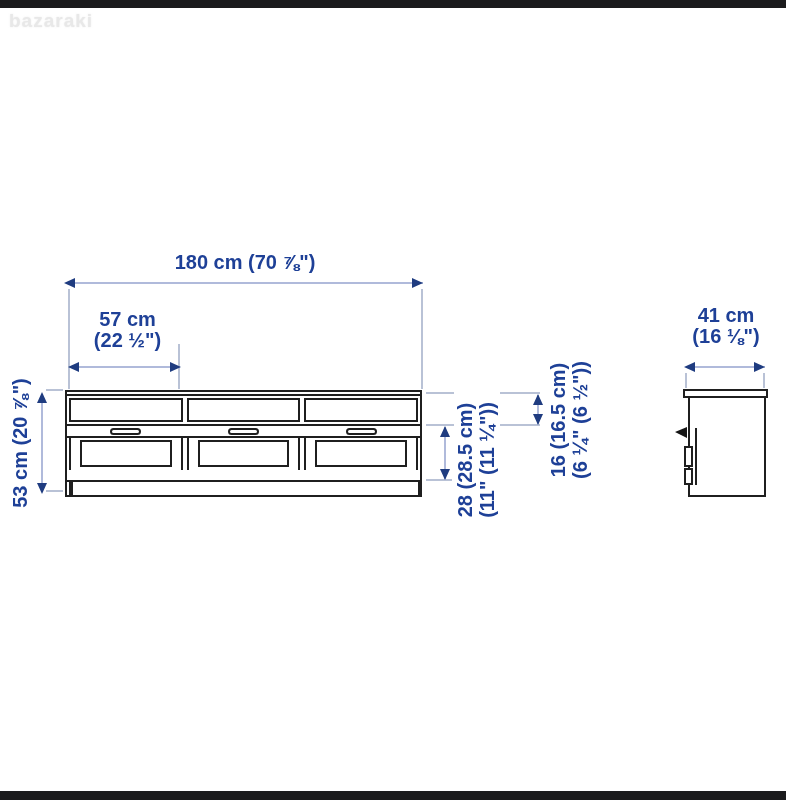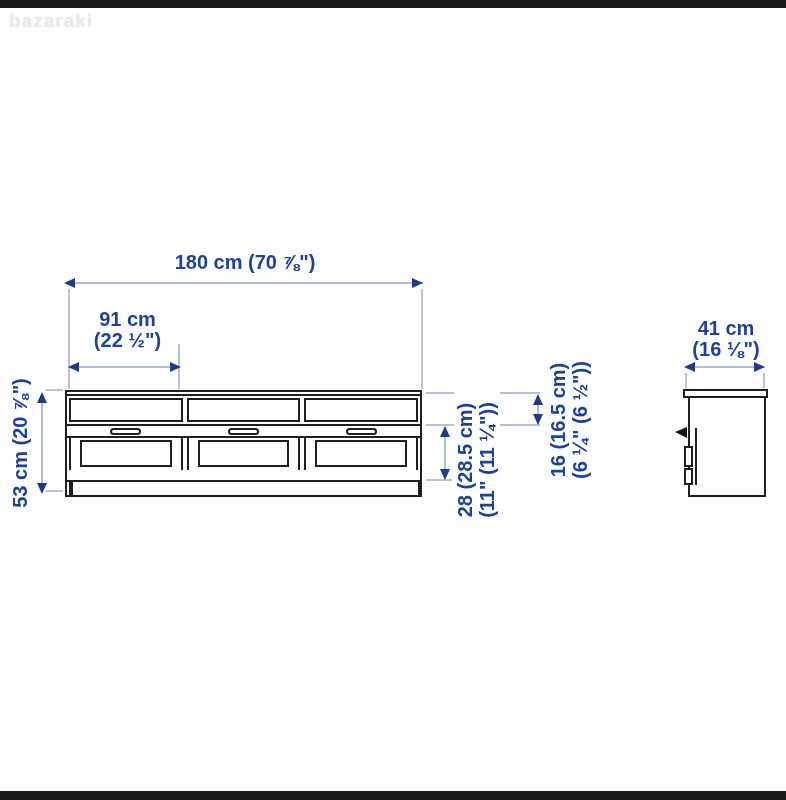--- a/index.html
+++ b/index.html
@@ -72,37 +72,37 @@
   <div class="hext" style="left:46px;top:490px;width:17px;"></div>
   <div class="hext" style="left:426px;top:392px;width:114px;"></div>
   <div class="hext" style="left:426px;top:424px;width:114px;"></div>
   <div class="hext" style="left:426px;top:479px;width:26px;"></div>
   <div class="vext" style="left:685px;top:373px;height:15px;"></div>
   <div class="vext" style="left:763px;top:373px;height:15px;"></div>
 
   <div class="dimtxt" style="left:120px;top:252px;width:250px;">180 cm (70 ⅞")</div>
 
   <div class="dimtxt" style="left:50px;top:309px;width:155px;">
-    <div>91 cm</div>
+    <div>57 cm</div>
     <div>(22 ½")</div>
   </div>
 
   <div class="dimtxt rot" style="left:-64px;top:428px;width:176px;height:30px;">53 cm (20 ⅞")</div>
 
   <div class="dimtxt rot masked" style="left:385px;top:437px;width:184px;height:46px;">
     <div>28 (28.5 cm)</div>
     <div>(11" (11 ¼"))</div>
   </div>
 
   <div class="dimtxt rot masked" style="left:478px;top:397px;width:184px;height:46px;">
     <div>16 (16.5 cm)</div>
     <div>(6 ¼" (6 ½"))</div>
   </div>
 
-  <div class="dimtxt" style="left:665px;top:305px;width:122px;margin-top:13px;">
+  <div class="dimtxt" style="left:665px;top:305px;width:122px;">
     <div>41 cm</div>
     <div>(16 ⅛")</div>
   </div>
 
   <div class="hline" style="left:67px;top:282px;width:356px;"></div>
   <div class="ah l" style="left:64px;top:278px;"></div>
   <div class="ah r" style="left:412px;top:278px;"></div>
 
   <div class="hline" style="left:70px;top:366px;width:110px;"></div>
   <div class="ah l" style="left:68px;top:362px;"></div>

